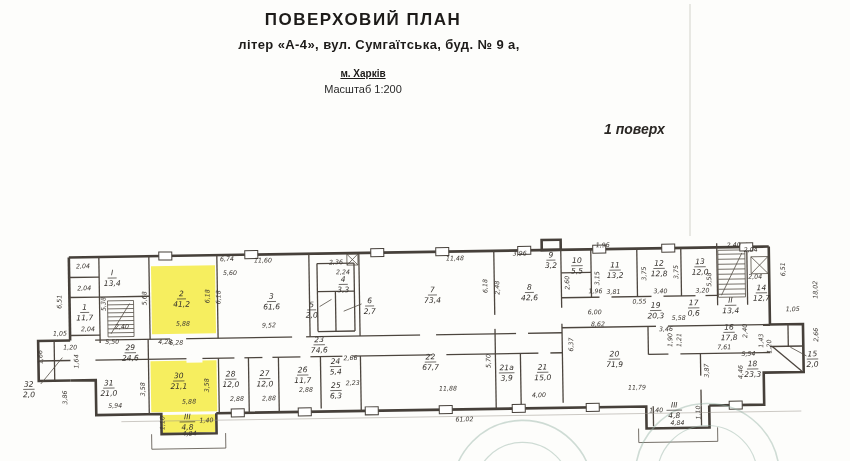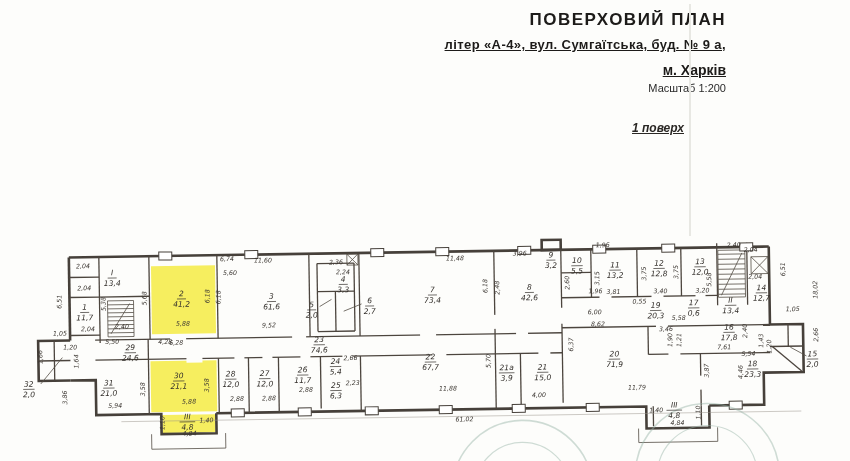--- a/index.html
+++ b/index.html
@@ -1,24 +1,24 @@
 <!DOCTYPE html>
 <html><head>
 <meta charset="utf-8">
 <style>
   html,body{margin:0;padding:0;background:#ffffff;}
   .page{position:relative;width:850px;height:461px;background:#fdfdfb;overflow:hidden;
         font-family:"Liberation Sans",sans-serif;}
-  .hdr{position:absolute;left:0;top:10px;width:726px;text-align:right;color:#1d1b19;}
+  .hdr{position:absolute;left:0;top:10px;width:726px;text-align:center;color:#1d1b19;}
   .hdr .t1{font-size:17px;font-weight:bold;letter-spacing:1.5px;}
-  .hdr .t2{font-size:13px;font-weight:bold;margin-top:7px;text-decoration:underline;letter-spacing:.4px;padding-left:32px;}
-  .hdr .t3{font-size:14px;font-weight:bold;margin-top:10px;text-decoration:underline;}
+  .hdr .t2{font-size:13px;font-weight:bold;margin-top:7px;letter-spacing:.4px;padding-left:32px;}
+  .hdr .t3{font-size:10px;font-weight:bold;margin-top:16px;text-decoration:underline;}
   .hdr .t4{font-size:11px;margin-top:4px;color:#2a2a2a;}
-  .floorlbl{position:absolute;left:604px;top:121px;width:80px;font-size:12px;font-style:italic;
-            font-weight:bold;color:#2a2724;text-decoration:underline;text-align:right;}
+  .floorlbl{position:absolute;left:604px;top:121px;width:80px;font-size:14px;font-style:italic;
+            font-weight:bold;color:#2a2724;text-align:left;}
   svg{position:absolute;left:0;top:0;}
   .wext{stroke:#46403a;stroke-width:2.6;fill:none;stroke-linejoin:miter;}
   .wint{stroke:#4c453e;stroke-width:1.3;fill:none;}
   .wthin{stroke:#554e46;stroke-width:.8;fill:none;}
   .win{fill:#ffffff;stroke:#46403a;stroke-width:1;}
   .gap{fill:#fdfdfb;stroke:none;}
   .hl{fill:#f6ee5f;}
   .dim{font:italic 6.3px "DejaVu Sans",sans-serif;fill:#3d3833;}
   .rnum,.rarea{font:italic 7.6px "DejaVu Sans",sans-serif;fill:#332f2b;}
   .rline{stroke:#332f2b;stroke-width:.7;}

